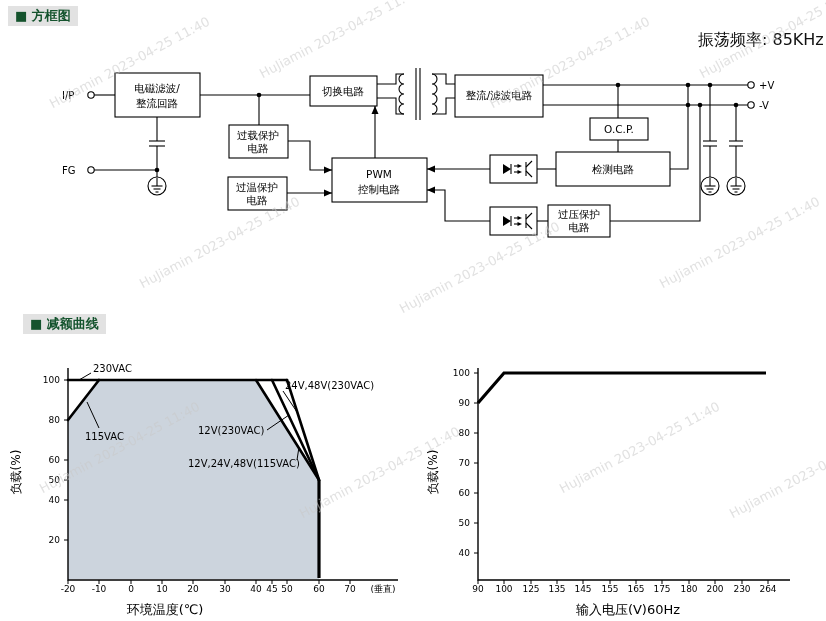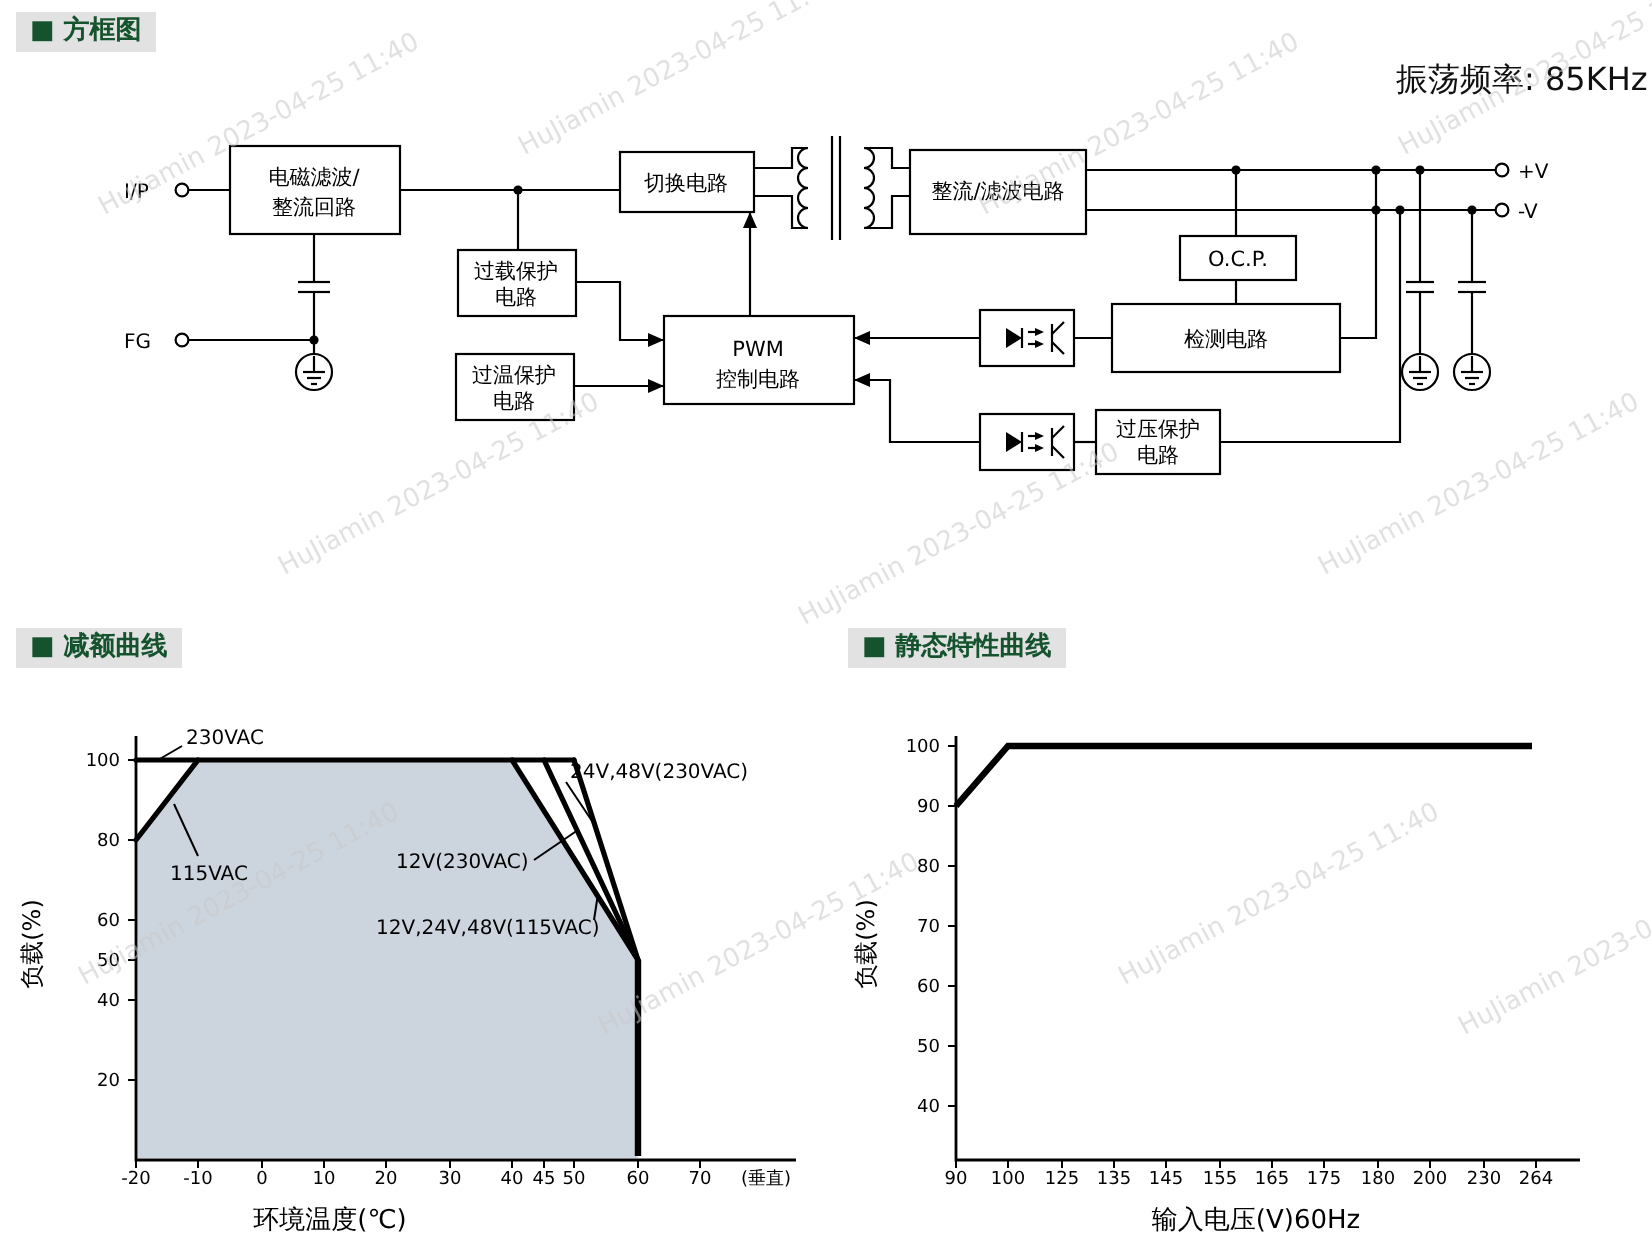--- a/index.html
+++ b/index.html
@@ -29,22 +29,21 @@
   .axt{font-size:13px;text-anchor:middle;}
   .ayt{font-size:12px;text-anchor:middle;}
 </style>
 </head>
 <body>
 
 <div class="page">
 
   <div class="sec-title" style="left:8px;top:6px">■ 方框图</div>
   <div class="osc" style="left:698px;top:30px">振荡频率: 85KHz</div>
-  <div class="sec-title" style="left:8px;top:314px">■ 减额曲线</div>
-  <div class="sec-title" style="left:424px;top:314px">■ 静态特性曲线</div>
+  <div class="sec-title" style="left:23px;top:314px">■ 减额曲线</div>
 
   <svg width="826" height="621" viewBox="0 0 826 621">
 
     <g>
 
       <g class="w">
         <line x1="94" y1="95" x2="115" y2="95"></line>
         <line x1="200" y1="95" x2="310" y2="95"></line>
         <line x1="94" y1="170" x2="157" y2="170"></line>
         <line x1="157" y1="117" x2="157" y2="141"></line>

